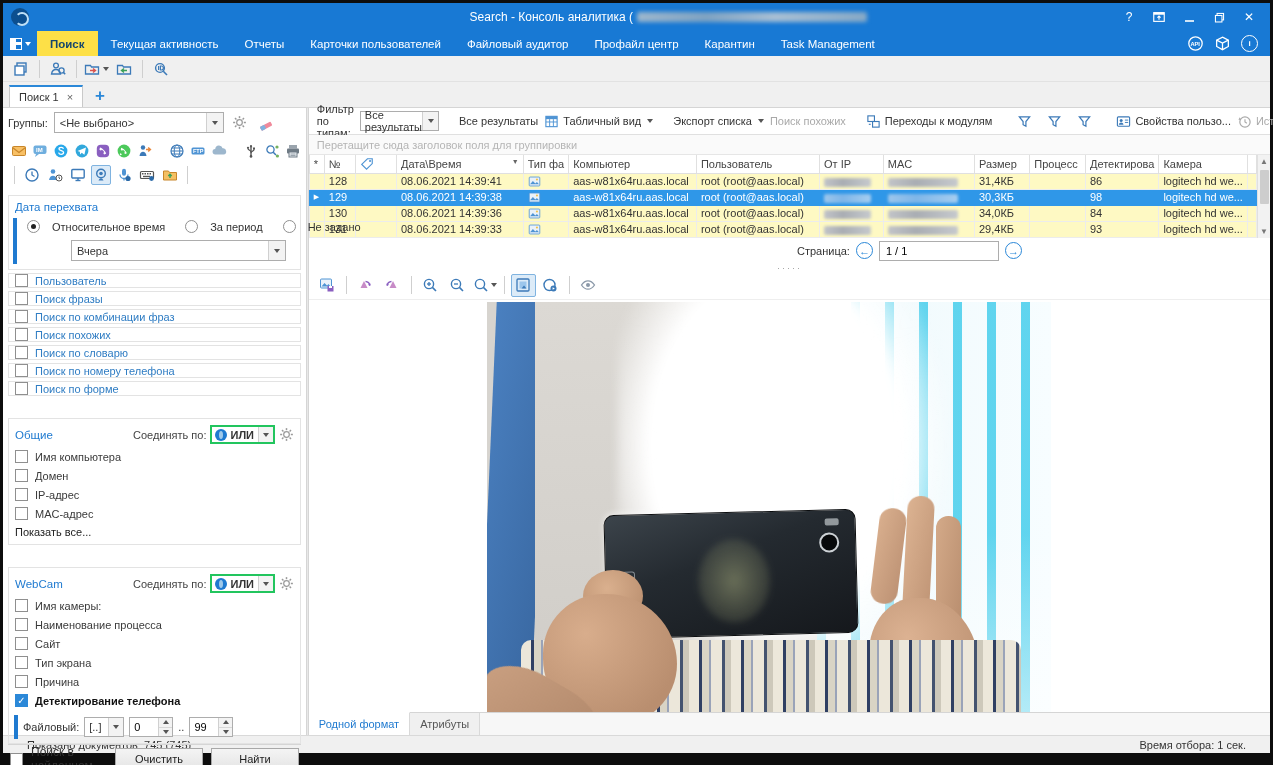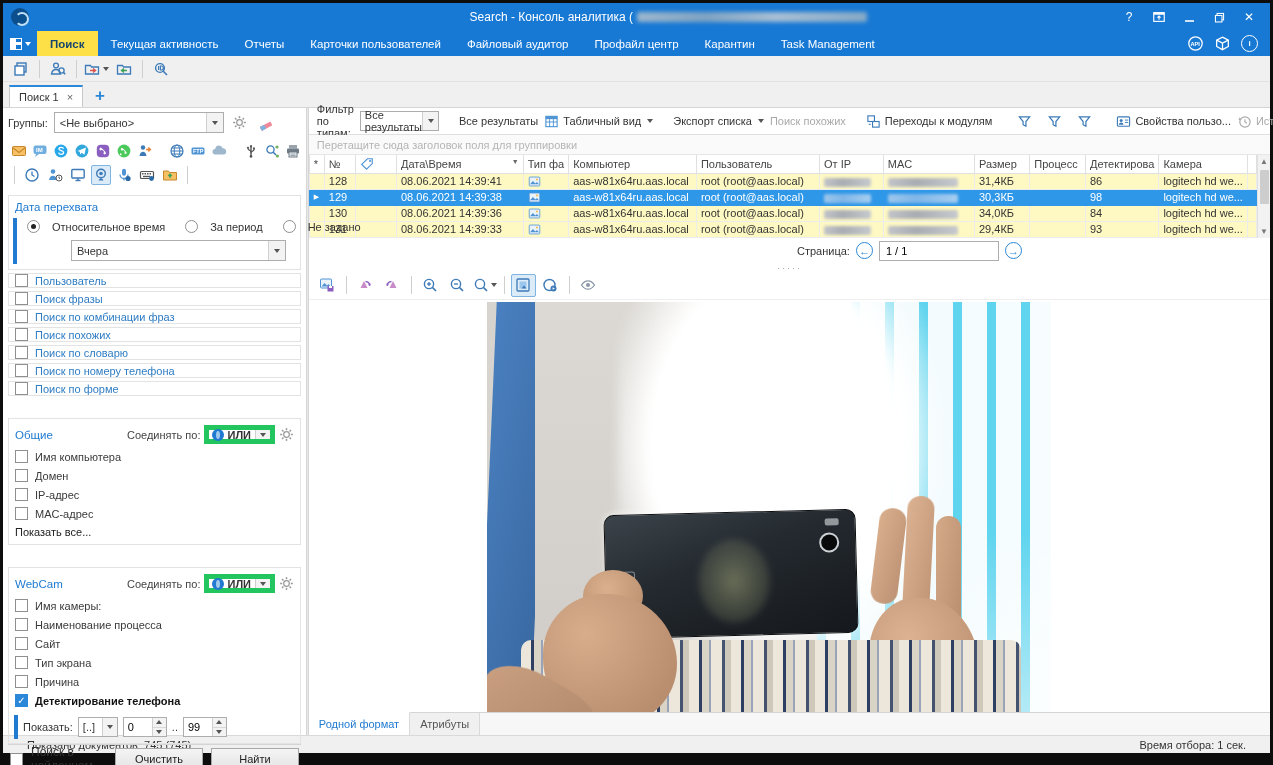--- a/index.html
+++ b/index.html
@@ -66,21 +66,21 @@
   .date-combo { margin:7px 0 0 56px; width:215px; }
 
   .fbox { border:1px solid #e3e3e3; margin-top:3px; height:21px; display:flex; align-items:center; gap:7px; padding-left:6px; }
   .cb { width:13px; height:13px; border:1px solid #8f8f8f; background:#fff; flex:0 0 auto; display:flex; align-items:center; justify-content:center; font-size:10px; color:#fff; }
   .cb.on { background:#2b88d8; border-color:#2b88d8; }
   .fbox .lbl { color:#2e7cc3; font-size:11px; }
 
   .groupbox { border:1px solid #e3e3e3; margin-top:22px; padding:6px 6px 6px 6px; font-size:11px; color:#333; }
   .gb-head { display:flex; align-items:center; }
   .join { margin-left:auto; display:flex; align-items:center; gap:4px; color:#444; }
-  .or-combo { height:19px; border:5px solid #22c55e; display:flex; align-items:center; background:#fff; }
+  .or-combo { height:19px; border:2px solid #22c55e; display:flex; align-items:center; background:#fff; }
   .or-combo .flag { width:12px; height:12px; border-radius:50%; background:#1f7ad0; margin:0 3px; position:relative; }
   .or-combo .flag::after { content:""; position:absolute; left:4px; top:2px; width:4px; height:8px; border-radius:50%; background:#9fc9ea; }
   .or-combo .txt { padding-right:4px; font-weight:bold; color:#333; }
   .or-combo .dd { width:15px; height:100%; border-left:1px solid #d0d0d0; background:#f3f3f3; display:flex; align-items:center; justify-content:center; }
   .or-combo .dd i { width:0;height:0;border-left:3px solid transparent;border-right:3px solid transparent;border-top:4px solid #555; }
   .cbrow { display:flex; align-items:center; gap:7px; margin-top:6px; }
   .cbrow .lbl { color:#3a3a3a; }
   .cbrow.bold .lbl { font-weight:bold; color:#111; }
   .linky { margin-top:6px; color:#222; }
   .cond-row { display:flex; align-items:center; gap:5px; margin-top:10px; position:relative; padding-left:8px; }
@@ -775,21 +775,21 @@
         <div class="cbrow">
               <span class="cb"></span>
               <span class="lbl">Причина</span>
             </div>
         <div class="cbrow bold">
               <span class="cb on">✓</span>
               <span class="lbl">Детектирование телефона</span>
             </div>
         <div class="cond-row">
           <span class="bar"></span>
-          <span>Показать:</span>
+          <span>Файловый:</span>
           <div class="mini-combo">
                 <span class="v">[..]</span>
                 <span class="dd">
                   <i></i>
                 </span>
               </div>
           <div class="spin">
             <input value="0" style="">
             <span class="ud">
                   <span>

